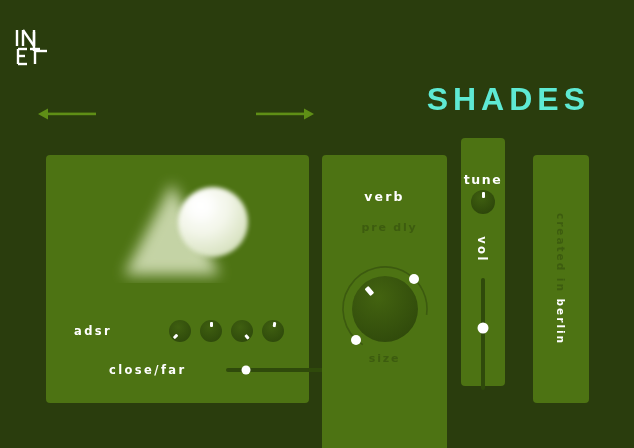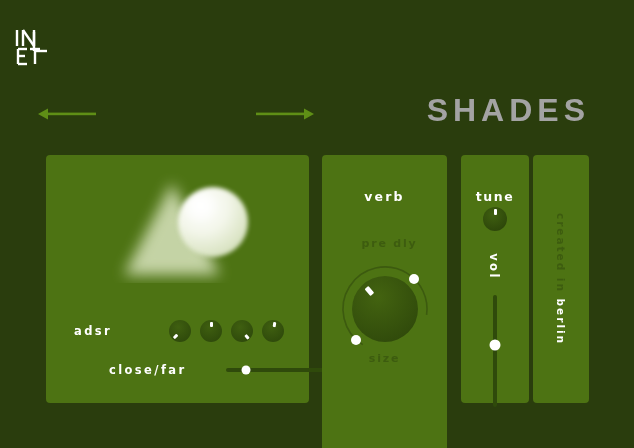--- a/index.html
+++ b/index.html
@@ -25,35 +25,35 @@
     display:flex; align-items:center; justify-content:space-between;
   }
   .arrow { width:58px; height:14px; cursor:pointer; }
   .preset-name {
     color:#ffffff; font-size:12.5px; font-weight:bold;
     letter-spacing:2.2px; font-family:"DejaVu Sans", sans-serif;
   }
 
   
   .title {
-    position:absolute; right:44px; top:92px;
-    color:#a3a3a3; font-size:32px; font-weight:bold;
+    position:absolute; right:44px; top:81px;
+    color:#5eead4; font-size:32px; font-weight:bold;
     letter-spacing:5px;
     font-family:"Liberation Sans", sans-serif;
   }
 
   
   .panel {
     position:absolute;
     background:#4d7313;
     border-radius:4px;
   }
   #panel-main { left:46px;  top:155px; width:263px; height:248px;padding-left:10px; }
   #panel-verb { left:322px; top:155px; width:125px; height:315px; }
-  #panel-tune { left:461px; top:155px; width:68px;  height:248px;text-decoration:underline; }
+  #panel-tune { left:461px; top:138px; width:44px;  height:248px;text-decoration:underline; }
   #panel-info { left:533px; top:155px; width:56px;  height:248px; }
 
   
   .viz { position:absolute; left:0; top:0; width:100%; height:128px; overflow:hidden; }
   .viz-tri {
     position:absolute; left:78px; top:28px;
     width:0; height:0;
     border-left:48px solid transparent;
     border-right:48px solid transparent;
     border-bottom:92px solid #cfdcb2;
@@ -231,21 +231,21 @@
   <div class="ctl-row" id="row-closefar">
     <span class="ctl-label">close/far</span>
     <div class="slider-h">
       <span class="handle" style="left: 20%;"></span>
     </div>
   </div>
 </div>
 
 <div class="panel" id="panel-verb">
   <div class="panel-title" style="top:34px;">verb</div>
-  <div class="sub-label" style="top:82px;margin-left:10px;">pre dly</div>
+  <div class="sub-label" style="top:66px;margin-left:10px;">pre dly</div>
 
   <div class="ring-wrap">
     <svg width="100" height="100" viewBox="0 0 100 100">
       <circle cx="50" cy="50" r="42" fill="none" stroke="#3c5a0f" stroke-width="1.6" stroke-dasharray="180 84" transform="rotate(122 50 50)"></circle>
     </svg>
     <div class="big-knob">
       <span class="tick" style="transform: rotate(-40deg);"></span>
     </div>
     <span class="arc-dot" style="left: 79.6985px; top: 20.3015px;"></span>
     <span class="arc-dot" style="left: 21.8965px; top: 81.2121px;"></span>

